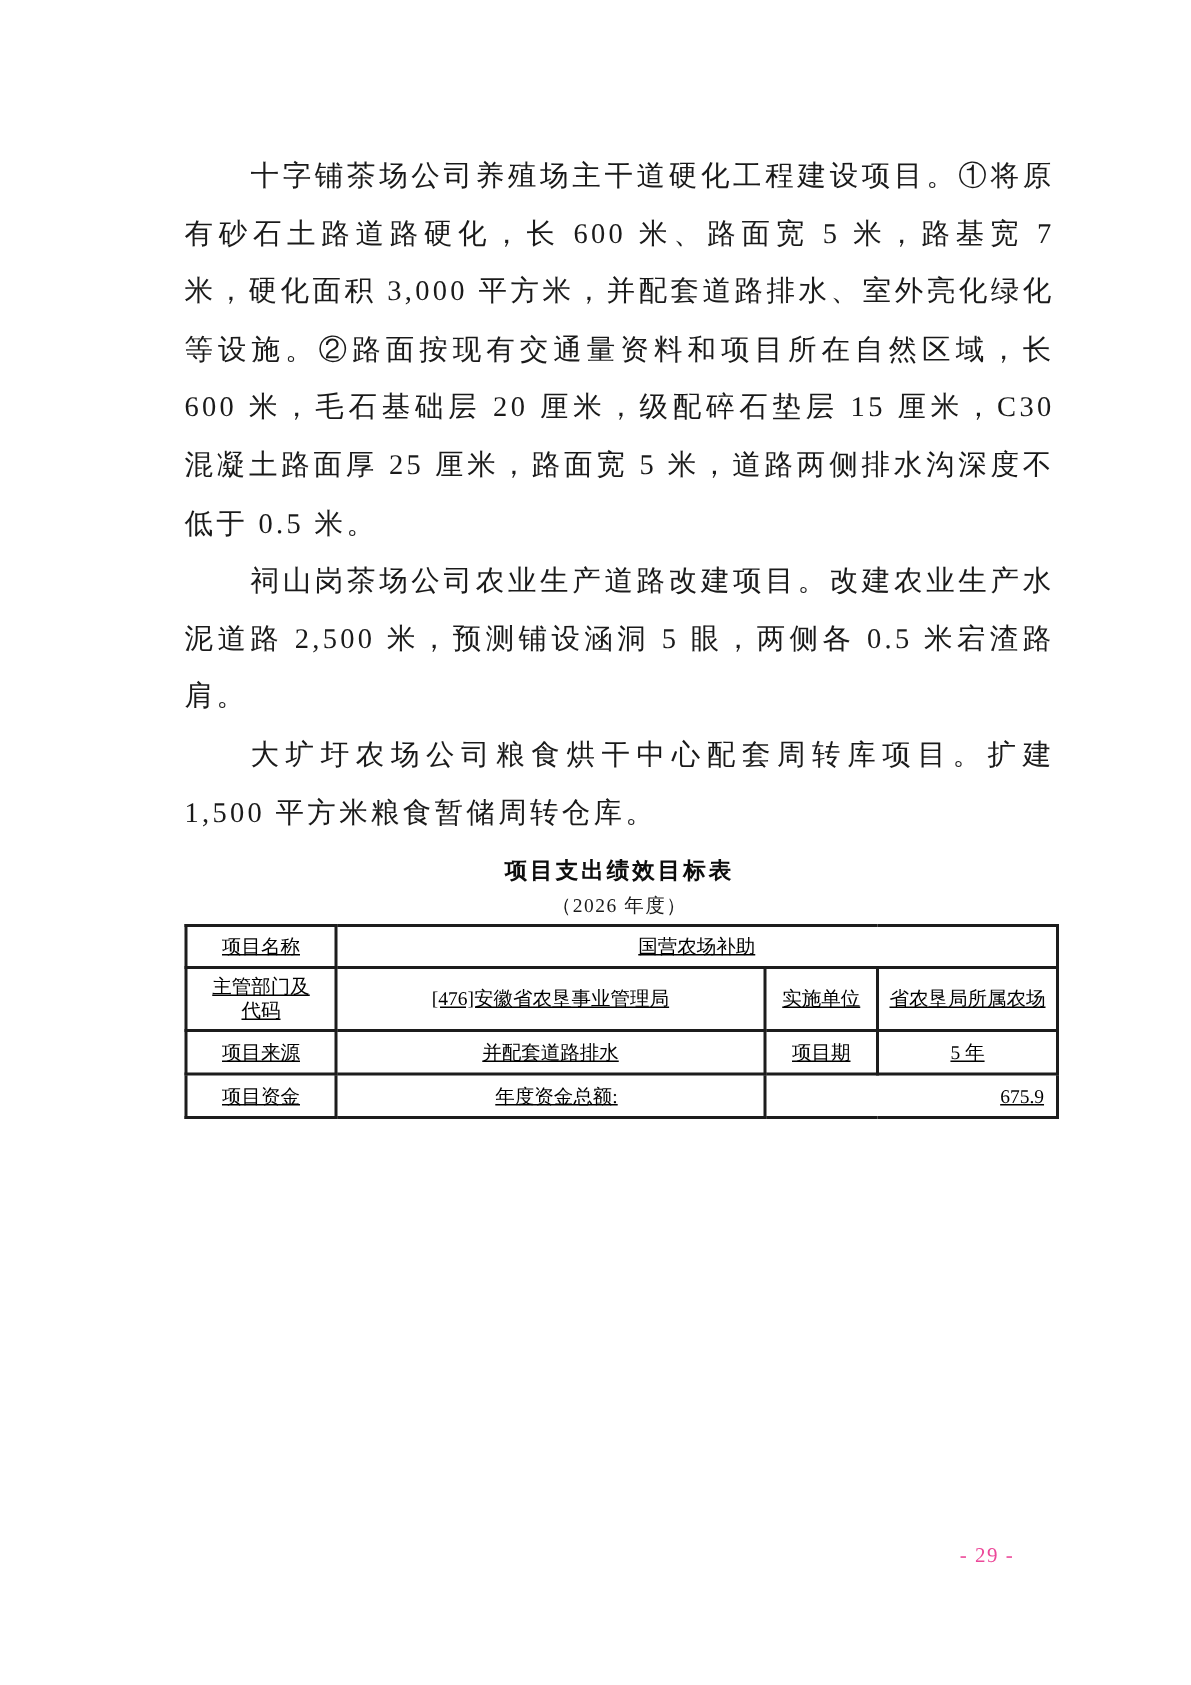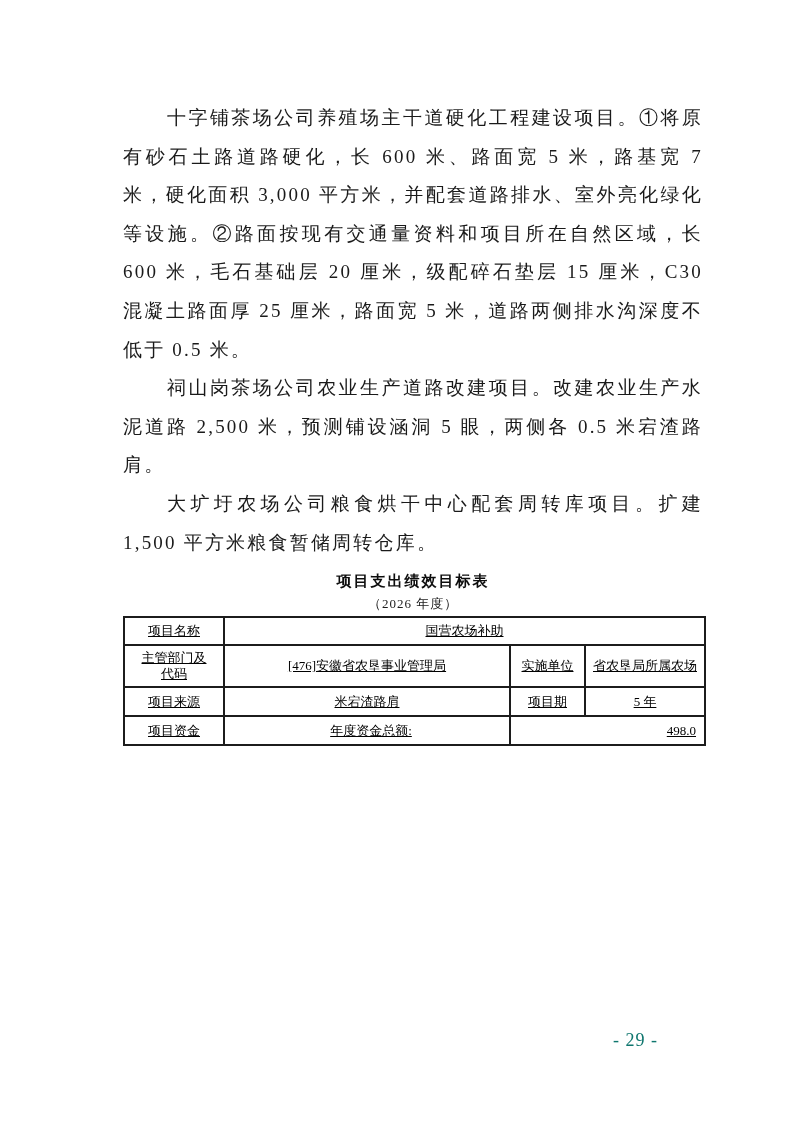--- a/index.html
+++ b/index.html
@@ -63,24 +63,24 @@
   tr.r2 td{height:36px;}
   tr.r3 td{height:23px;}
   tr.r4 td{height:23px;}
   .prewrap{white-space:pre-line;margin-top:14px;}
   .cell-left{text-align:left;padding-left:12px !important;}
   .cell-right{text-align:right !important;padding-right:8px !important;}
   .page-num{
     position:absolute;
     left:613px;top:1030px;
     width:90px;
-    text-align:left;
-    font-size:18px;
+    text-align:center;
+    font-size:14px;
     letter-spacing:1px;
-    color:#0f766e;
+    color:#ec4899;
   }
 </style>
 </head>
 <body>
 
 <div class="page">
   <div class="content">
 
     <p class="para">十字铺茶场公司养殖场主干道硬化工程建设项目。①将原有砂石土路道路硬化，长 600 米、路面宽 5 米，路基宽 7 米，硬化面积 3,000 平方米，并配套道路排水、室外亮化绿化等设施。②路面按现有交通量资料和项目所在自然区域，长 600 米，毛石基础层 20 厘米，级配碎石垫层 15 厘米，C30 混凝土路面厚 25 厘米，路面宽 5 米，道路两侧排水沟深度不低于 0.5 米。</p>
     <p class="para">祠山岗茶场公司农业生产道路改建项目。改建农业生产水泥道路 2,500 米，预测铺设涵洞 5 眼，两侧各 0.5 米宕渣路肩。</p>
@@ -103,27 +103,27 @@
         </tr>
         <tr class="r2">
           <td class="prewrap">主管部门及
 代码</td>
           <td>[476]安徽省农垦事业管理局</td>
           <td>实施单位</td>
           <td>省农垦局所属农场</td>
         </tr>
         <tr class="r3">
           <td>项目来源</td>
-          <td>米宕渣路肩</td>
+          <td>并配套道路排水</td>
           <td>项目期</td>
           <td>5 年</td>
         </tr>
         <tr class="r4">
           <td>项目资金</td>
           <td class="cell-left">年度资金总额:</td>
-          <td colspan="2" class="cell-right">498.0</td>
+          <td colspan="2" class="cell-right">675.9</td>
         </tr>
       </tbody>
     </table>
   </div>
 
   <div class="page-num">- 29 -</div>
 </div>
 
 </body></html>

